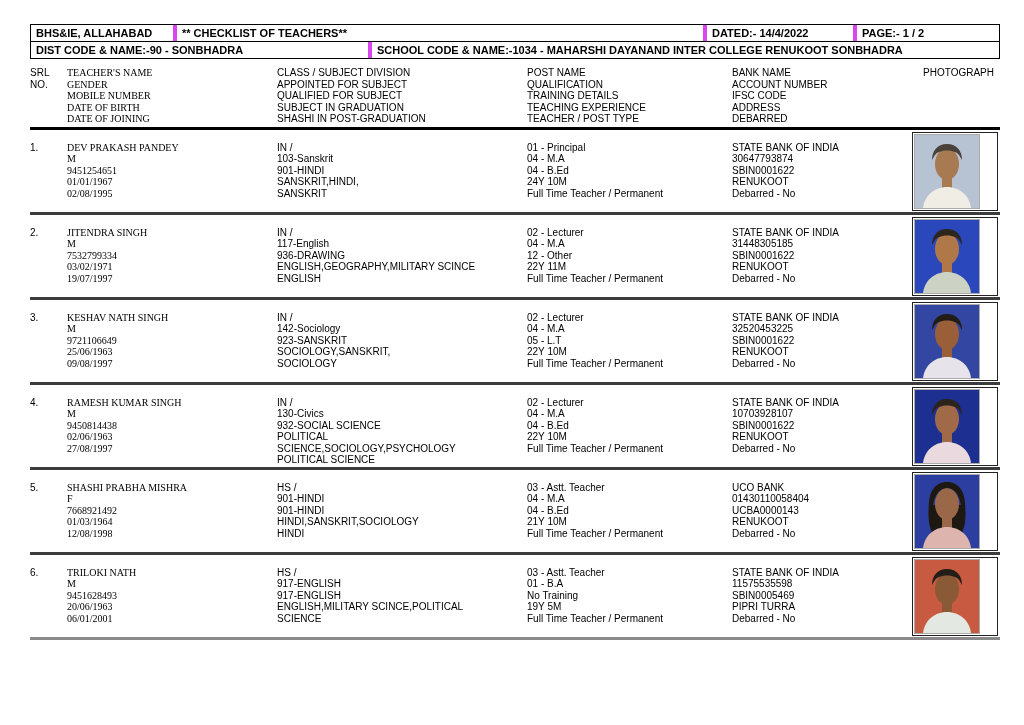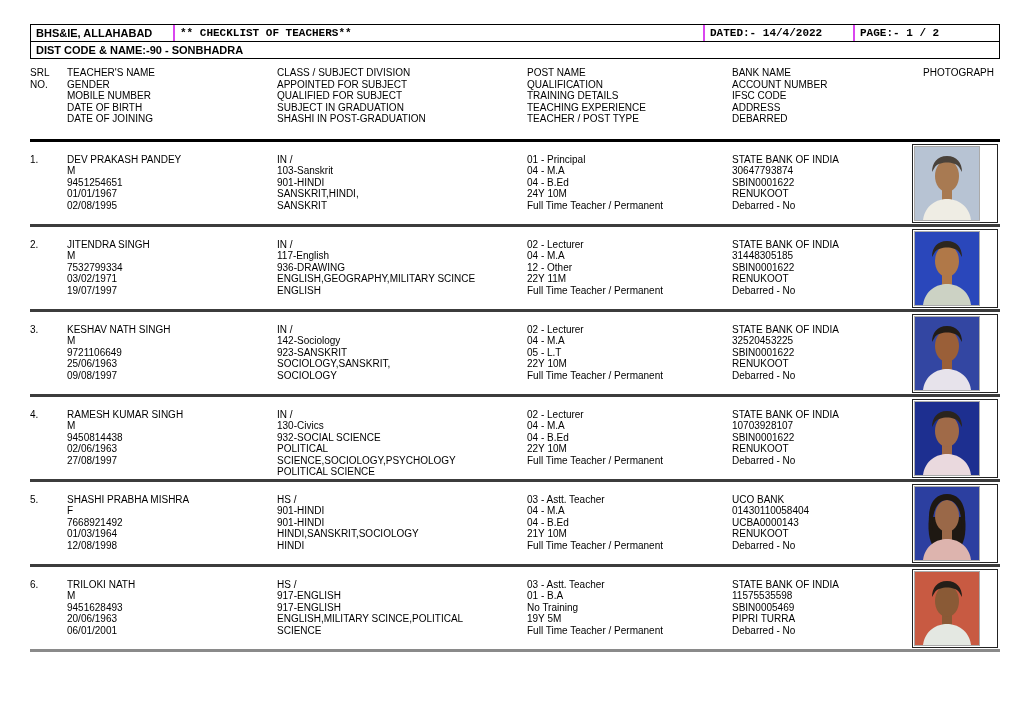--- a/index.html
+++ b/index.html
@@ -11,38 +11,38 @@
     font-family: "Liberation Sans", sans-serif;
     overflow: hidden;
   }
   .content { position: absolute; left: 30px; top: 24px; width: 970px; }
 
   
   .hdr-table { border: 1px solid #000; font-weight: bold; font-size: 11px; }
   .hdr-row { display: flex; }
   .hdr-row + .hdr-row { border-top: 1px solid #000; }
   .hdr-cell { padding: 2px 5px; box-sizing: border-box; white-space: nowrap; overflow: hidden; }
-  .hdr-cell + .hdr-cell { border-left: 2px solid #d946ef; font-family: Liberation Mono, monospace; }
+  .hdr-cell + .hdr-cell { border-left: 4px solid #d946ef; }
   .c-org   { width: 142px; }
   .c-title { width: 530px; }
   .c-dated { width: 150px; }
   .c-page  { flex: 1; }
   .c-dist  { width: 337px; }
   .c-school{ flex: 1; }
 
   
   .col-headers {
     display: flex; margin-top: 8px;
     font-size: 10px; line-height: 11.5px;
     border-bottom: 3px solid #000;
-    padding-bottom: 14px;
+    padding-bottom: 2px;
   }
   .col { box-sizing: border-box; }
   .w-srl    { width: 37px; }
-  .w-teacher{ width: 210px; }
+  .w-teacher{ width: 210px; font-family: Liberation Serif, serif; }
   .w-class  { width: 250px; }
   .w-post   { width: 205px; }
   .w-bank   { width: 185px; }
   .w-photo  { flex: 1; text-align: center; }
 
   
   .row {
     position: relative;
     display: flex;
     min-height: 85px;
@@ -75,20 +75,21 @@
 
     <div class="hdr-table">
       <div class="hdr-row">
         <div class="hdr-cell c-org">BHS&amp;IE, ALLAHABAD</div>
         <div class="hdr-cell c-title">** CHECKLIST OF TEACHERS**</div>
         <div class="hdr-cell c-dated">DATED:- 14/4/2022</div>
         <div class="hdr-cell c-page">PAGE:- 1 / 2</div>
       </div>
       <div class="hdr-row">
         <div class="hdr-cell c-dist">DIST CODE &amp; NAME:-90 - SONBHADRA</div>
+        <div class="hdr-cell c-school">SCHOOL CODE &amp; NAME:-1034 - MAHARSHI DAYANAND INTER COLLEGE RENUKOOT SONBHADRA</div>
       </div>
     </div>
 
     <div class="col-headers">
       <div class="col w-srl">
         <div>SRL</div>
         <div>NO.</div>
       </div>
       <div class="col w-teacher">
         <div>TEACHER'S NAME</div>

